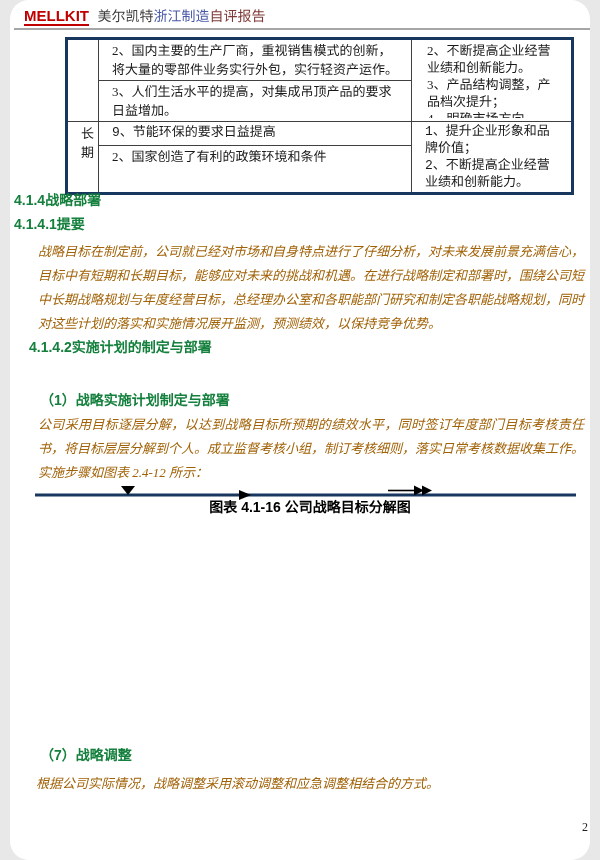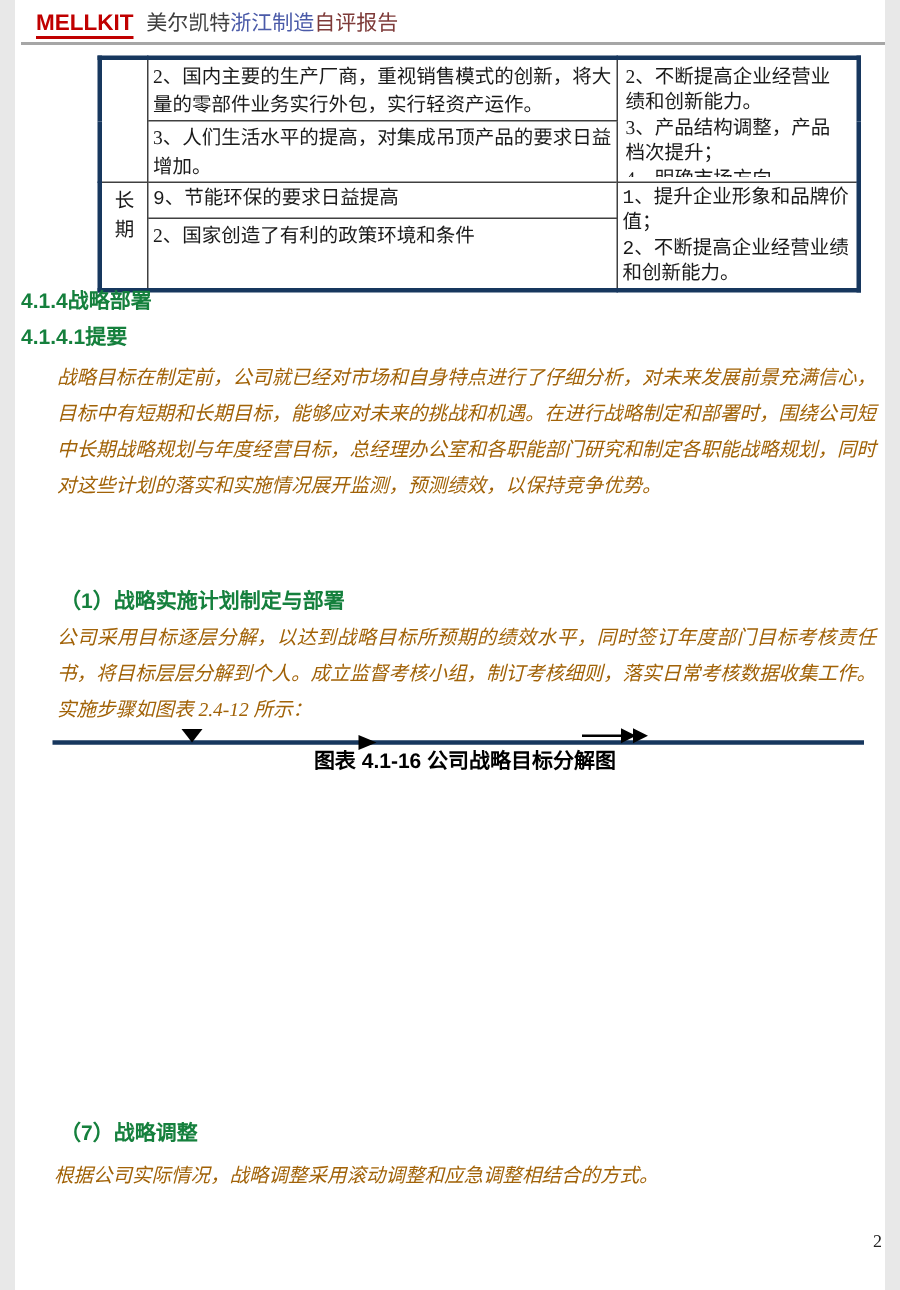--- a/index.html
+++ b/index.html
@@ -1,20 +1,21 @@
 <!DOCTYPE html>
 <html lang="zh-CN" style="--accent-navy: #17375e; --border-dark: #404040; --logo-red: #c00000; --title-blue: #4a5aa8; --title-maroon: #7e3a38; --rule-gray: #a6a6a6; --text-black: #1a1a1a;"><head>
 <meta charset="utf-8">
 <style>
   html,body{margin:0;padding:0;background:#e8e8e8;}
   #page{
     position:relative;width:580px;height:860px;background:#ffffff;
     margin:0 auto;overflow:hidden;
     font-family:"Liberation Serif","DejaVu Serif",serif;
     color:var(--text-black,#1a1a1a);
+    border-radius:19px;
   }
   
   .header{position:absolute;top:7px;left:14px;white-space:nowrap;font-size:14px;line-height:18px;}
   .logo{
     font-family:"Liberation Sans","DejaVu Sans",sans-serif;
     font-weight:bold;font-size:15px;color:var(--logo-red,#c00000);
     border-bottom:2px solid var(--logo-red,#c00000);padding-bottom:0px;margin-right:5px;
   }
   .company{color:#3f3f3f;}
   .t-blue{color:var(--title-blue,#4a5aa8);}
@@ -22,21 +23,21 @@
   .header-rule{position:absolute;top:28px;left:4px;width:592px;height:2px;background:var(--rule-gray,#a6a6a6);}
   
   table.strategy-table{
     position:absolute;top:37px;left:55px;width:506px;
     border-collapse:collapse;table-layout:fixed;
     border:3px solid var(--accent-navy,#17375e);
     font-size:13px;
   }
   table.strategy-table td{
     border:1px solid var(--border-dark,#404040);
-    padding:1px 3px;vertical-align:top;overflow:hidden;
+    padding:1px 13px;vertical-align:top;overflow:hidden;
   }
   td.c1{text-align:center;vertical-align:middle;}
   td.mid{line-height:19px;}
   td.midD{vertical-align:middle;}
   td.rt-cell{padding:0;}
   .clip{height:75px;overflow:hidden;padding:1px 2px;line-height:17px;}
   td.right-bottom{line-height:17px;vertical-align:middle;}
   tr.rA{height:40px;} tr.rB{height:37px;} tr.rC{height:23px;font-family:Liberation Mono, monospace;} tr.rD{height:45px;}
   
   .h{
@@ -100,20 +101,21 @@
     <tr class="rD">
       <td class="mid midD">2、国家创造了有利的政策环境和条件</td>
     </tr>
   </tbody>
     </table>
 
   <div class="h" style="top:192px;left:4px;">4.1.4战略部署</div>
   <div class="h" style="top:216px;left:4px;">4.1.4.1提要</div>
   <div class="para" style="top:240px;left:28px;width:546px;">战略目标在制定前，公司就已经对市场和自身特点进行了仔细分析，对未来发展前景充满信心，目标中有短期和长期目标，能够应对未来的挑战和机遇。在进行战略制定和部署时，围绕公司短中长期战略规划与年度经营目标，总经理办公室和各职能部门研究和制定各职能战略规划，同时对这些计划的落实和实施情况展开监测，预测绩效，以保持竞争优势。</div>
 
+  <div class="h" style="top:339px;left:19px;">4.1.4.2实施计划的制定与部署</div>
   <div class="h" style="top:392px;left:30px;">（1）战略实施计划制定与部署</div>
   <div class="para" style="top:413px;left:28px;width:546px;">公司采用目标逐层分解，以达到战略目标所预期的绩效水平，同时签订年度部门目标考核责任书，将目标层层分解到个人。成立监督考核小组，制订考核细则，落实日常考核数据收集工作。实施步骤如图表 2.4-12 所示：</div>
 
   <svg class="fig-svg" width="600" height="34" viewBox="0 0 600 34">
     <line x1="25" y1="15" x2="566" y2="15" stroke="#17375e" stroke-width="3"></line>
     <polygon points="111,6 125,6 118,15" fill="#000000"></polygon>
     <polygon points="229,10 229,20 241,15" fill="#000000"></polygon>
     <line x1="378" y1="10.5" x2="406" y2="10.5" stroke="#000000" stroke-width="1.6"></line>
     <polygon points="404,5.5 404,15.5 414,10.5" fill="#000000"></polygon>
     <polygon points="412,5.5 412,15.5 422,10.5" fill="#000000"></polygon>

